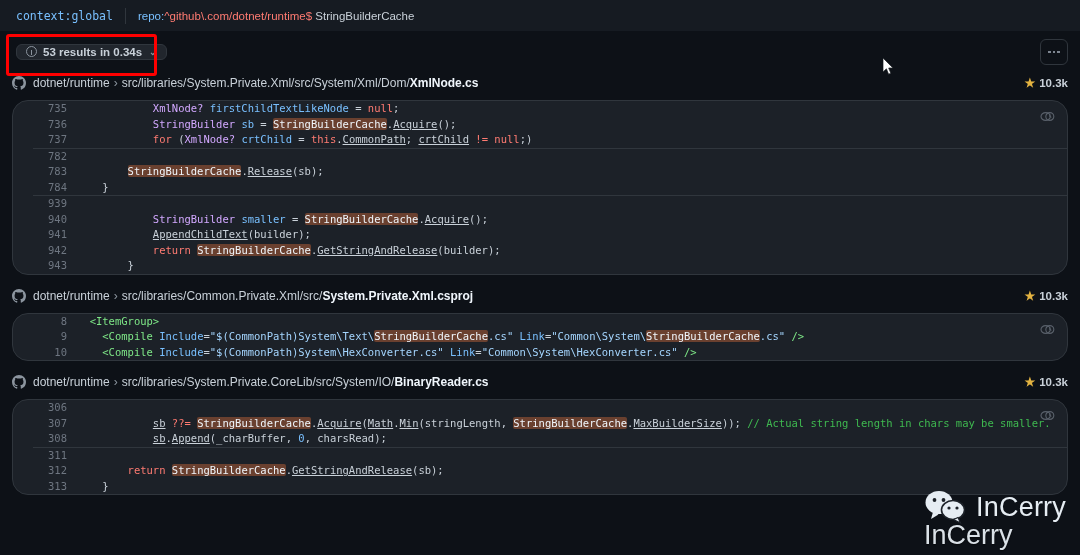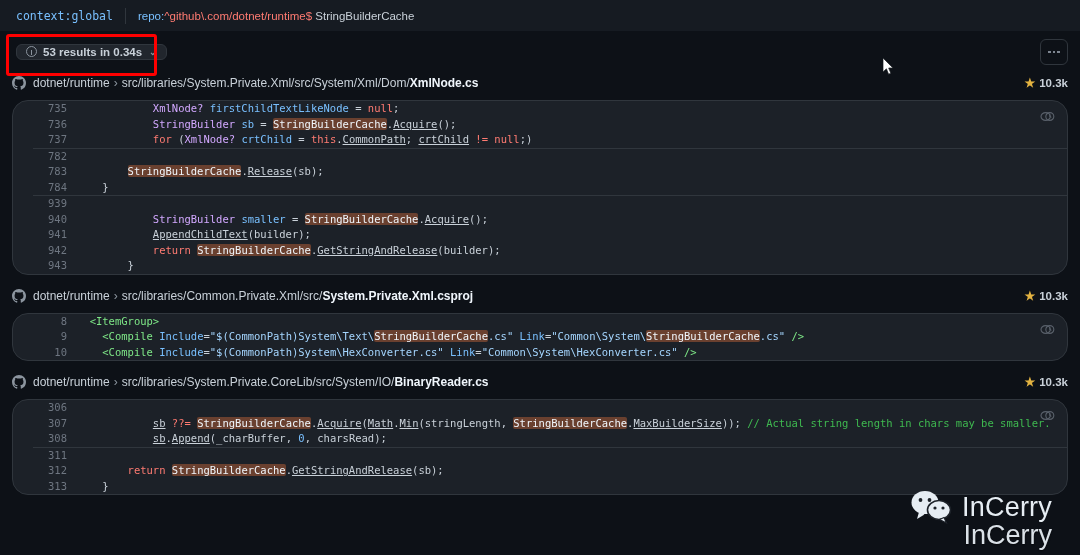--- a/index.html
+++ b/index.html
@@ -190,22 +190,21 @@
   .cursor {
     position: absolute;
     left: 883px; top: 58px;
     width: 12px; height: 18px;
     pointer-events: none;
   }
 
   
   .watermark {
     position: absolute;
-    right: 28px; bottom: 4px;
-    text-align: right;
+    right: 14px; bottom: 4px;
     pointer-events: none;
   }
   .wm-row {
     display: flex;
     align-items: center;
     justify-content: flex-end;
     gap: 8px;
   }
   .wm-text {
     font-size: 27px;

